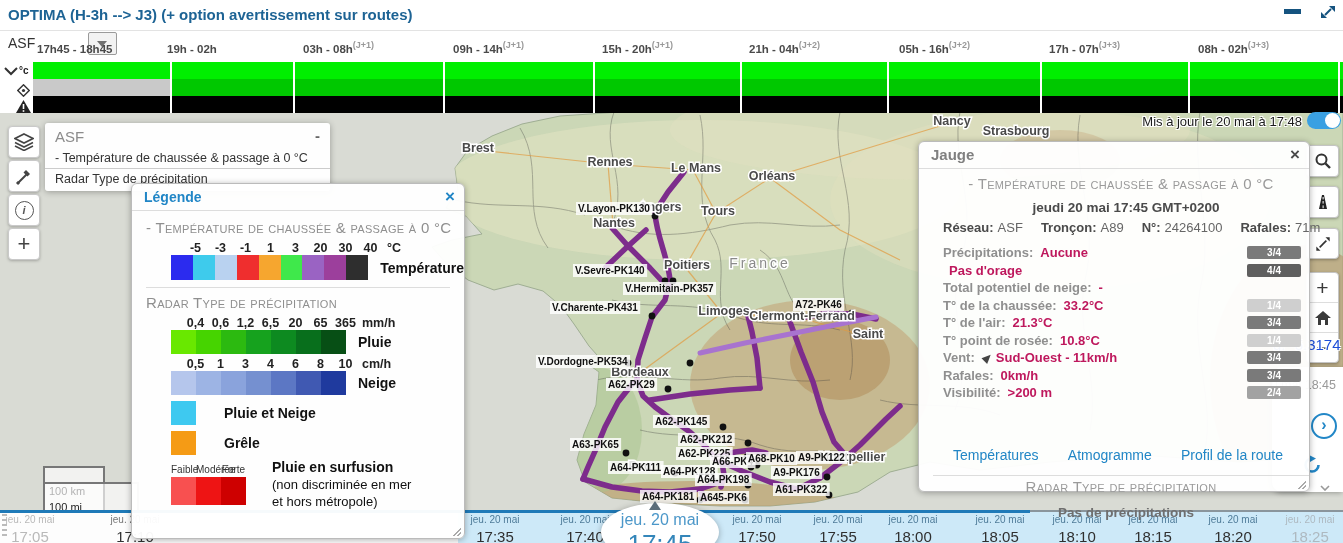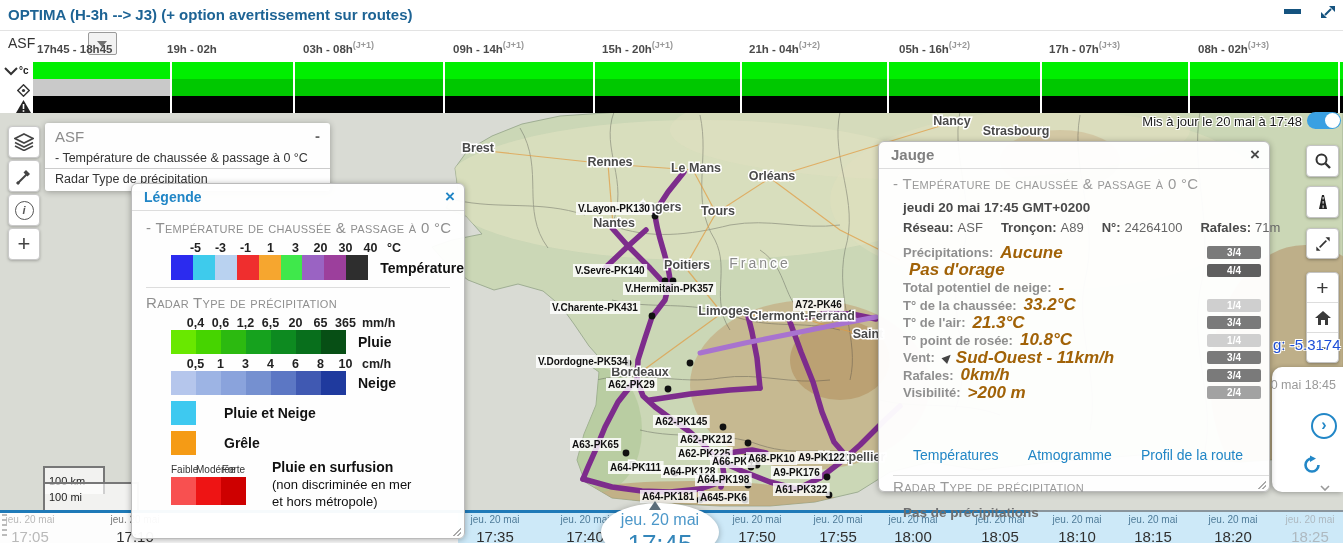--- a/index.html
+++ b/index.html
@@ -23,21 +23,21 @@
   .slot sup{font-size:9px;color:#999;font-weight:bold;}
 
   
   .strip-row{position:absolute;left:33px;right:0;height:17px;z-index:5;}
   .strip-sep{position:absolute;top:62px;width:2px;height:51px;background:#fff;z-index:6;}
   .strip-icons{position:absolute;left:0;top:62px;width:33px;height:51px;background:#fff;z-index:6;}
 
   
   #mapsvg{position:absolute;top:112px;left:0;width:1343px;height:398px;z-index:1;}
   .map-scale{position:absolute;z-index:7;background:rgba(255,255,255,.65);border:2px solid #777;
-             font-size:11px;color:#222;padding:6px 4px;line-height:14px;}
+             font-size:11px;color:#222;padding:16px 4px;line-height:14px;}
   .scale-km{left:43px;top:466px;width:50px;border-bottom:none;}
   .scale-mi{left:43px;top:482px;width:84px;}
 
   .tool-btn{position:absolute;left:8px;width:30px;height:30px;background:#fff;border:1px solid #c9c9c9;border-radius:4px;
             box-shadow:0 1px 3px rgba(0,0,0,.25);z-index:7;cursor:pointer;display:flex;align-items:center;justify-content:center;}
   .right-btn{position:absolute;left:1306px;width:31px;background:#fff;border:1px solid #c4c4c4;border-radius:4px;
              box-shadow:0 1px 3px rgba(0,0,0,.3);z-index:7;cursor:pointer;display:flex;align-items:center;justify-content:center;}
   .zoom-group{position:absolute;left:1306px;top:272px;width:31px;background:#fff;border:1px solid #c4c4c4;border-radius:4px;
              box-shadow:0 1px 3px rgba(0,0,0,.3);z-index:7;}
   .zoom-cell{height:29px;display:flex;align-items:center;justify-content:center;font-size:21px;color:#3a3a3a;cursor:pointer;}
@@ -87,33 +87,33 @@
   .single-row .sw{height:24px;}
   .surf{margin:4px 0 0 25px;display:flex;}
   .surf-labels span{display:inline-block;width:25px;text-align:center;font-size:10px;color:#333;}
   .surf-cells{display:flex;}
   .surf-cells .sw{height:28px;}
   .surf-text{margin-left:26px;font-size:13px;color:#111;line-height:17px;}
   .surf-text .t1{font-weight:bold;font-size:14px;}
   .grip{position:absolute;right:3px;bottom:2px;width:8px;height:8px;
         background:linear-gradient(135deg,transparent 50%,#aaa 50%,#aaa 60%,transparent 60%,transparent 75%,#aaa 75%,#aaa 85%,transparent 85%);}
 
-  .gauge-panel{left:878px;top:141px;width:390px;height:349px;z-index:30;border-radius:6px;border:1px solid #bbb;}
+  .gauge-panel{left:918px;top:141px;width:390px;height:349px;z-index:30;border-radius:6px;border:1px solid #bbb;text-align:center;}
   .gauge-title{position:absolute;left:12px;top:4px;font-size:15px;font-weight:bold;color:#808080;}
   .gauge-body{padding:4px 0 0 14px;}
   .g-sect{font-size:15px;color:#9a9a9a;margin-top:2px;}
   .g-date{font-size:13.5px;font-weight:bold;color:#4a4a4a;margin:8px 0 0 10px;}
   .gmeta{display:flex;gap:18px;margin:5px 0 0 10px;font-size:13px;}
   .gmeta .ml{font-weight:bold;color:#4a4a4a;margin-right:4px;}
   .gmeta .mv{color:#666;}
   .gmetrics{margin-top:9px;}
   .grow{display:flex;align-items:center;height:17.5px;padding-left:10px;padding-right:8px;}
   .grow.indent{padding-left:16px;}
   .glabel{color:#8f8f8f;font-weight:bold;font-size:13px;margin-right:7px;white-space:nowrap;}
-  .gvalue{color:#a16207;font-weight:bold;font-size:17px;white-space:nowrap;font-style:italic;}
+  .gvalue{color:#be185d;font-weight:bold;font-size:13px;white-space:nowrap;}
   .gbadge{margin-left:auto;font-size:10px;font-weight:bold;color:#fff;border-radius:2px;padding:1px 20px;}
   .wind-arrow{display:inline-block;width:0;height:0;border-top:4px solid transparent;border-bottom:4px solid transparent;
               border-left:9px solid #444;transform:rotate(-45deg);margin:0 4px 0 1px;}
   .glinks{display:flex;justify-content:space-between;padding:0 26px 0 20px;margin-top:13px;}
   .glink{color:#2186c6;font-size:14px;cursor:pointer;margin-top:32px;}
   .g-div{border-top:1px solid #ddd;margin-top:12px;margin-right:0;}
   .g-radar-val{margin:10px 0 0 10px;font-size:13.5px;font-weight:bold;color:#6f6f6f;}
 
   
   .timeline{position:absolute;left:0;top:510px;width:1343px;height:33px;background:#fdfdfd;z-index:10;}

